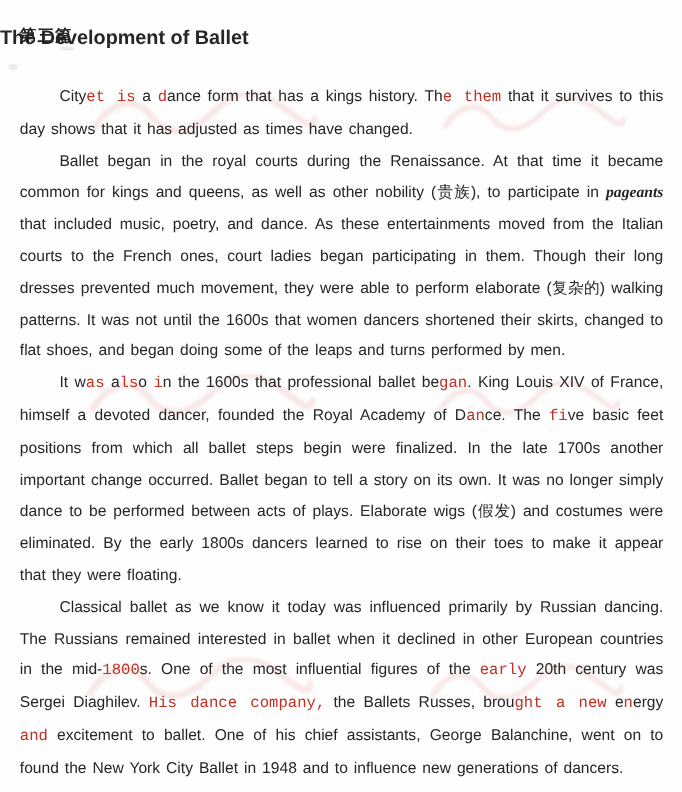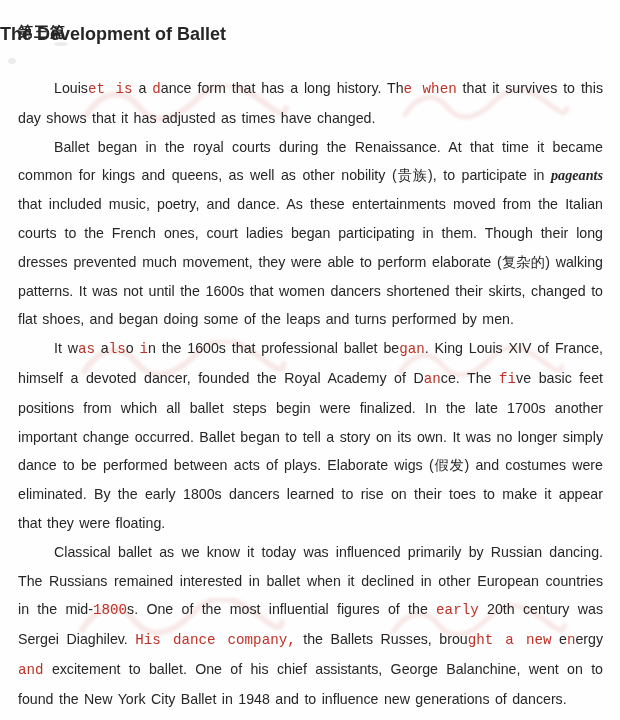--- a/index.html
+++ b/index.html
@@ -75,19 +75,19 @@
     <path d="M6,32 C22,6 44,4 58,22 S92,40 118,14 S168,6 186,20 S204,30 206,24" fill="none" stroke="#d4786e" stroke-width="6" stroke-linecap="round"></path>
   </svg>
   <svg class="watermark-ghost" style="left:76px; top:598px;" width="210" height="42" viewBox="0 0 210 42">
     <path d="M6,32 C22,6 44,4 58,22 S92,40 118,14 S168,6 186,20 S204,30 206,24" fill="none" stroke="#d4786e" stroke-width="6" stroke-linecap="round"></path>
   </svg>
   <svg class="watermark-ghost" style="left:388px; top:602px;" width="180" height="42" viewBox="0 0 210 42">
     <path d="M6,32 C22,6 44,4 58,22 S92,40 118,14 S168,6 186,20 S204,30 206,24" fill="none" stroke="#d4786e" stroke-width="6" stroke-linecap="round"></path>
   </svg>
 
   <div class="passage">
-      <p class="para"><span>Louis</span><span class="seg-red">et is</span><span> a </span><span class="seg-red">d</span><span>ance form that has a long history. Th</span><span class="seg-red">e when</span><span> that it survives to this day shows that it has adjusted as times have changed.</span></p>
+      <p class="para"><span>City</span><span class="seg-red">et is</span><span> a </span><span class="seg-red">d</span><span>ance form that has a kings history. Th</span><span class="seg-red">e them</span><span> that it survives to this day shows that it has adjusted as times have changed.</span></p>
       <p class="para"><span>Ballet began in the royal courts during the Renaissance. At that time it became common for kings and queens, as well as other nobility (贵族), to participate in </span><span class="seg-bold-italic">pageants</span><span> that included music, poetry, and dance. As these entertainments moved from the Italian courts to the French ones, court ladies began participating in them. Though their long dresses prevented much movement, they were able to perform elaborate (复杂的) walking patterns. It was not until the 1600s that women dancers shortened their skirts, changed to flat shoes, and began doing some of the leaps and turns performed by men.</span></p>
       <p class="para"><span>It w</span><span class="seg-red">as</span><span> a</span><span class="seg-red">ls</span><span>o </span><span class="seg-red">i</span><span>n the 1600s that professional ballet be</span><span class="seg-red">gan</span><span>. King Louis XIV of France, himself a devoted dancer, founded the Royal Academy of D</span><span class="seg-red">an</span><span>ce. The </span><span class="seg-red">fi</span><span>ve basic feet positions from which all ballet steps begin were finalized. In the late 1700s another important change occurred. Ballet began to tell a story on its own. It was no longer simply dance to be performed between acts of plays. Elaborate wigs (假发) and costumes were eliminated. By the early 1800s dancers learned to rise on their toes to make it appear that they were floating.</span></p>
       <p class="para"><span>Classical ballet as we know it today was influenced primarily by Russian dancing. The Russians remained interested in ballet when it declined in other European countries in the mid-</span><span class="seg-red">1800</span><span>s. One of the most influential figures of the </span><span class="seg-red">early</span><span> 20th century was Sergei Diaghilev. </span><span class="seg-red">His dance company,</span><span> the Ballets Russes, brou</span><span class="seg-red">ght a new</span><span> e</span><span class="seg-red">n</span><span>ergy </span><span class="seg-red">and</span><span> excitement to ballet. One of his chief assistants, George Balanchine, went on to found the New York City Ballet in 1948 and to influence new generations of dancers.</span></p>
     </div>
 
 </div>
 
 </body></html>

